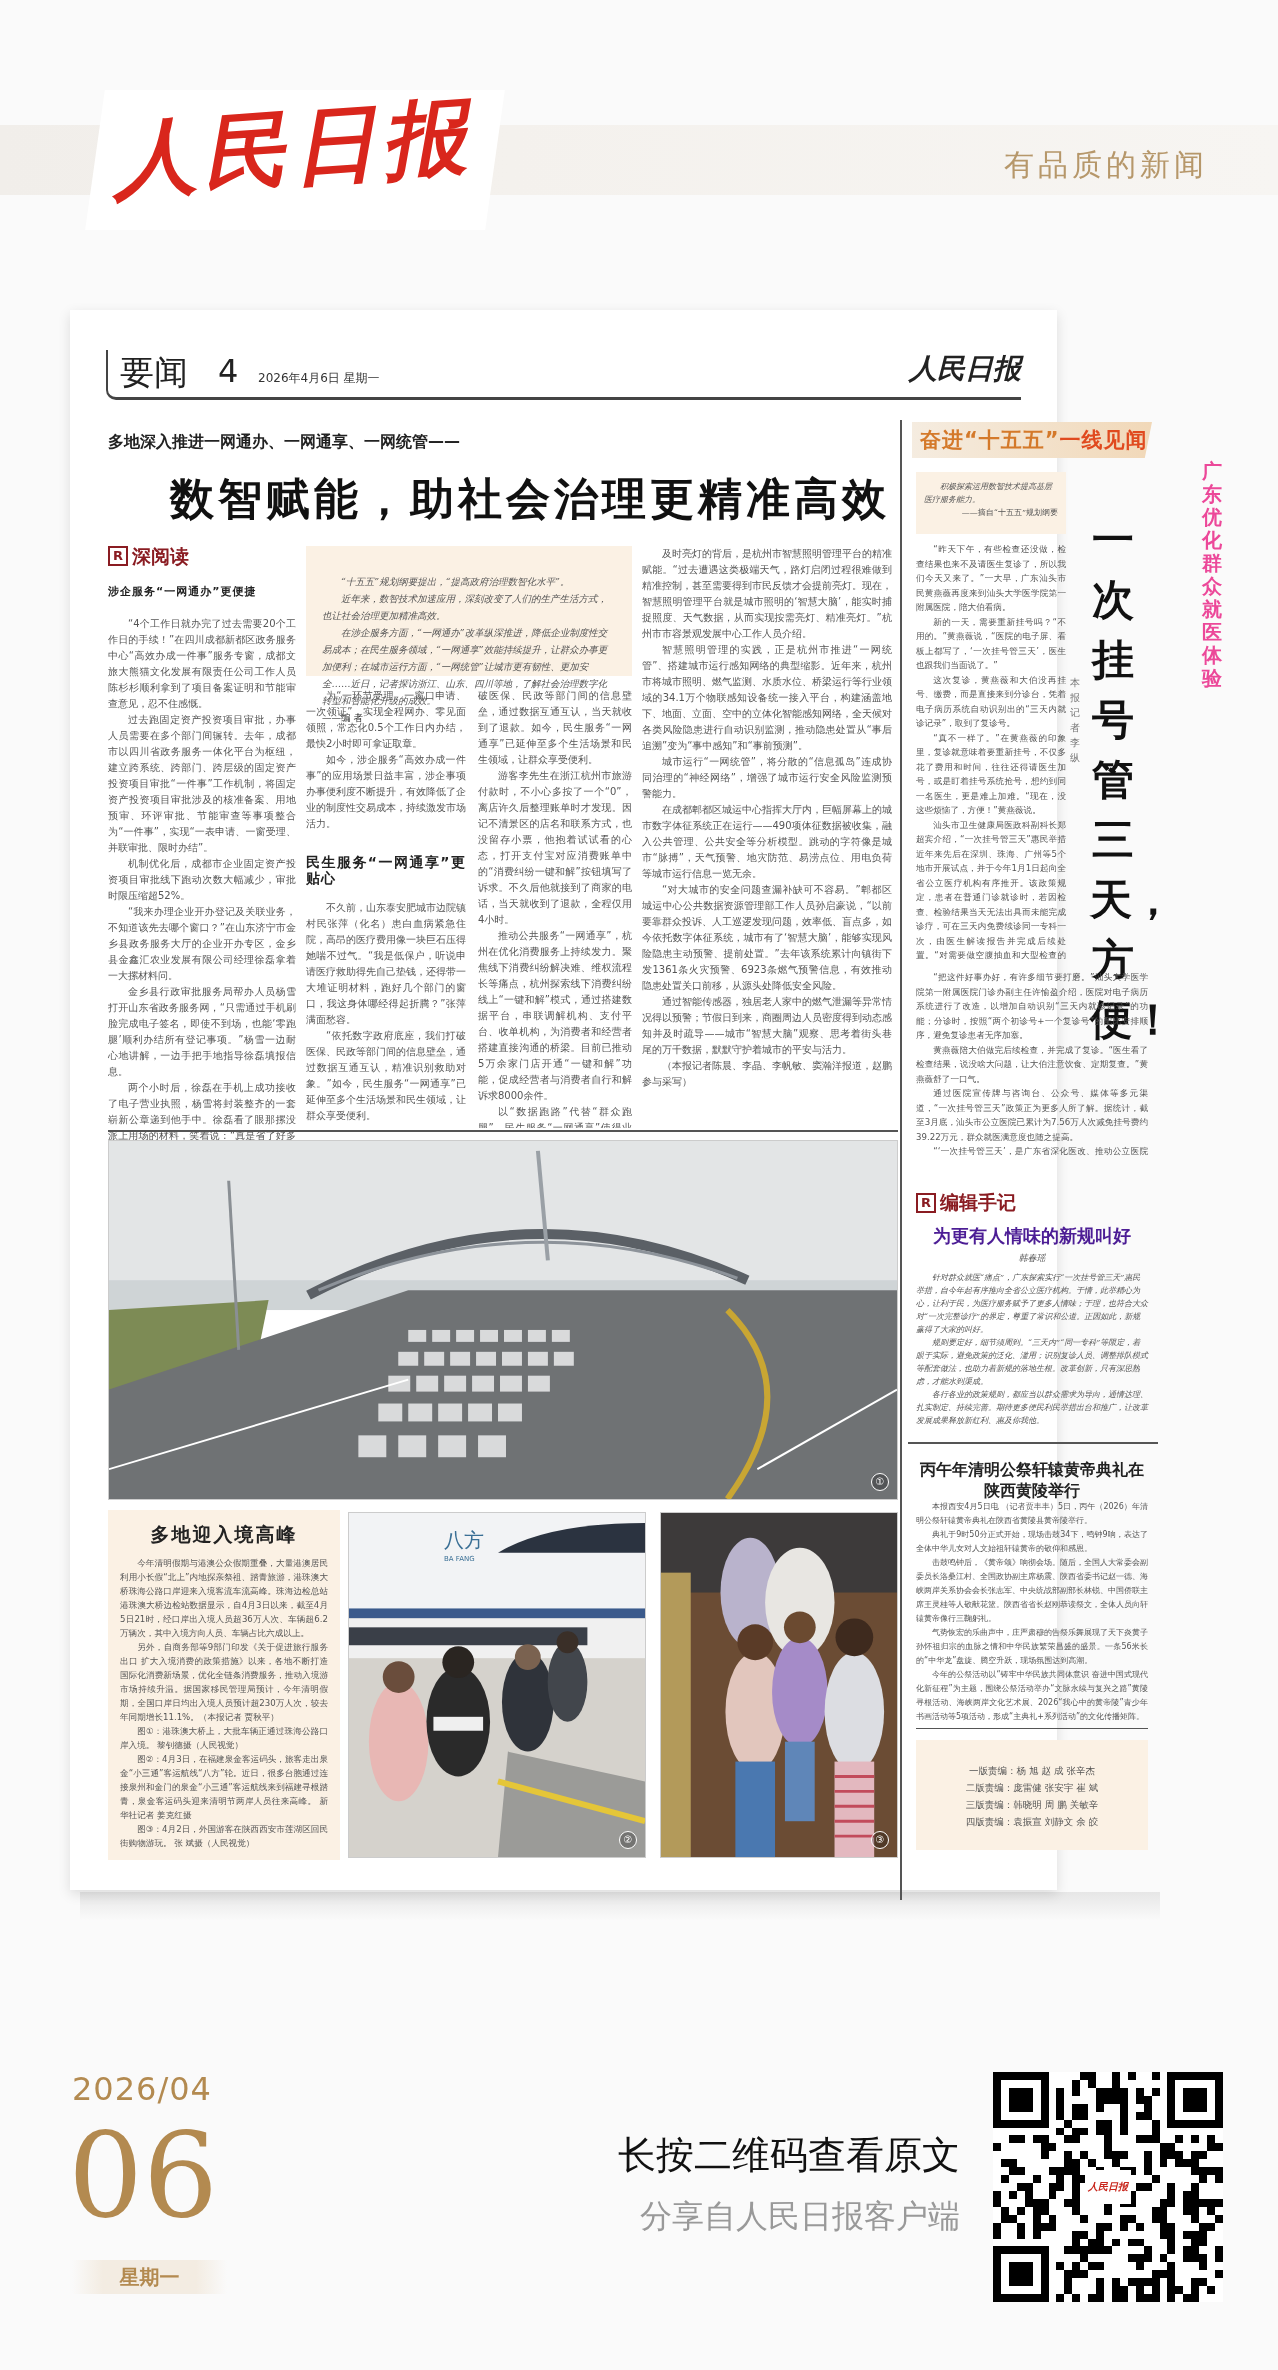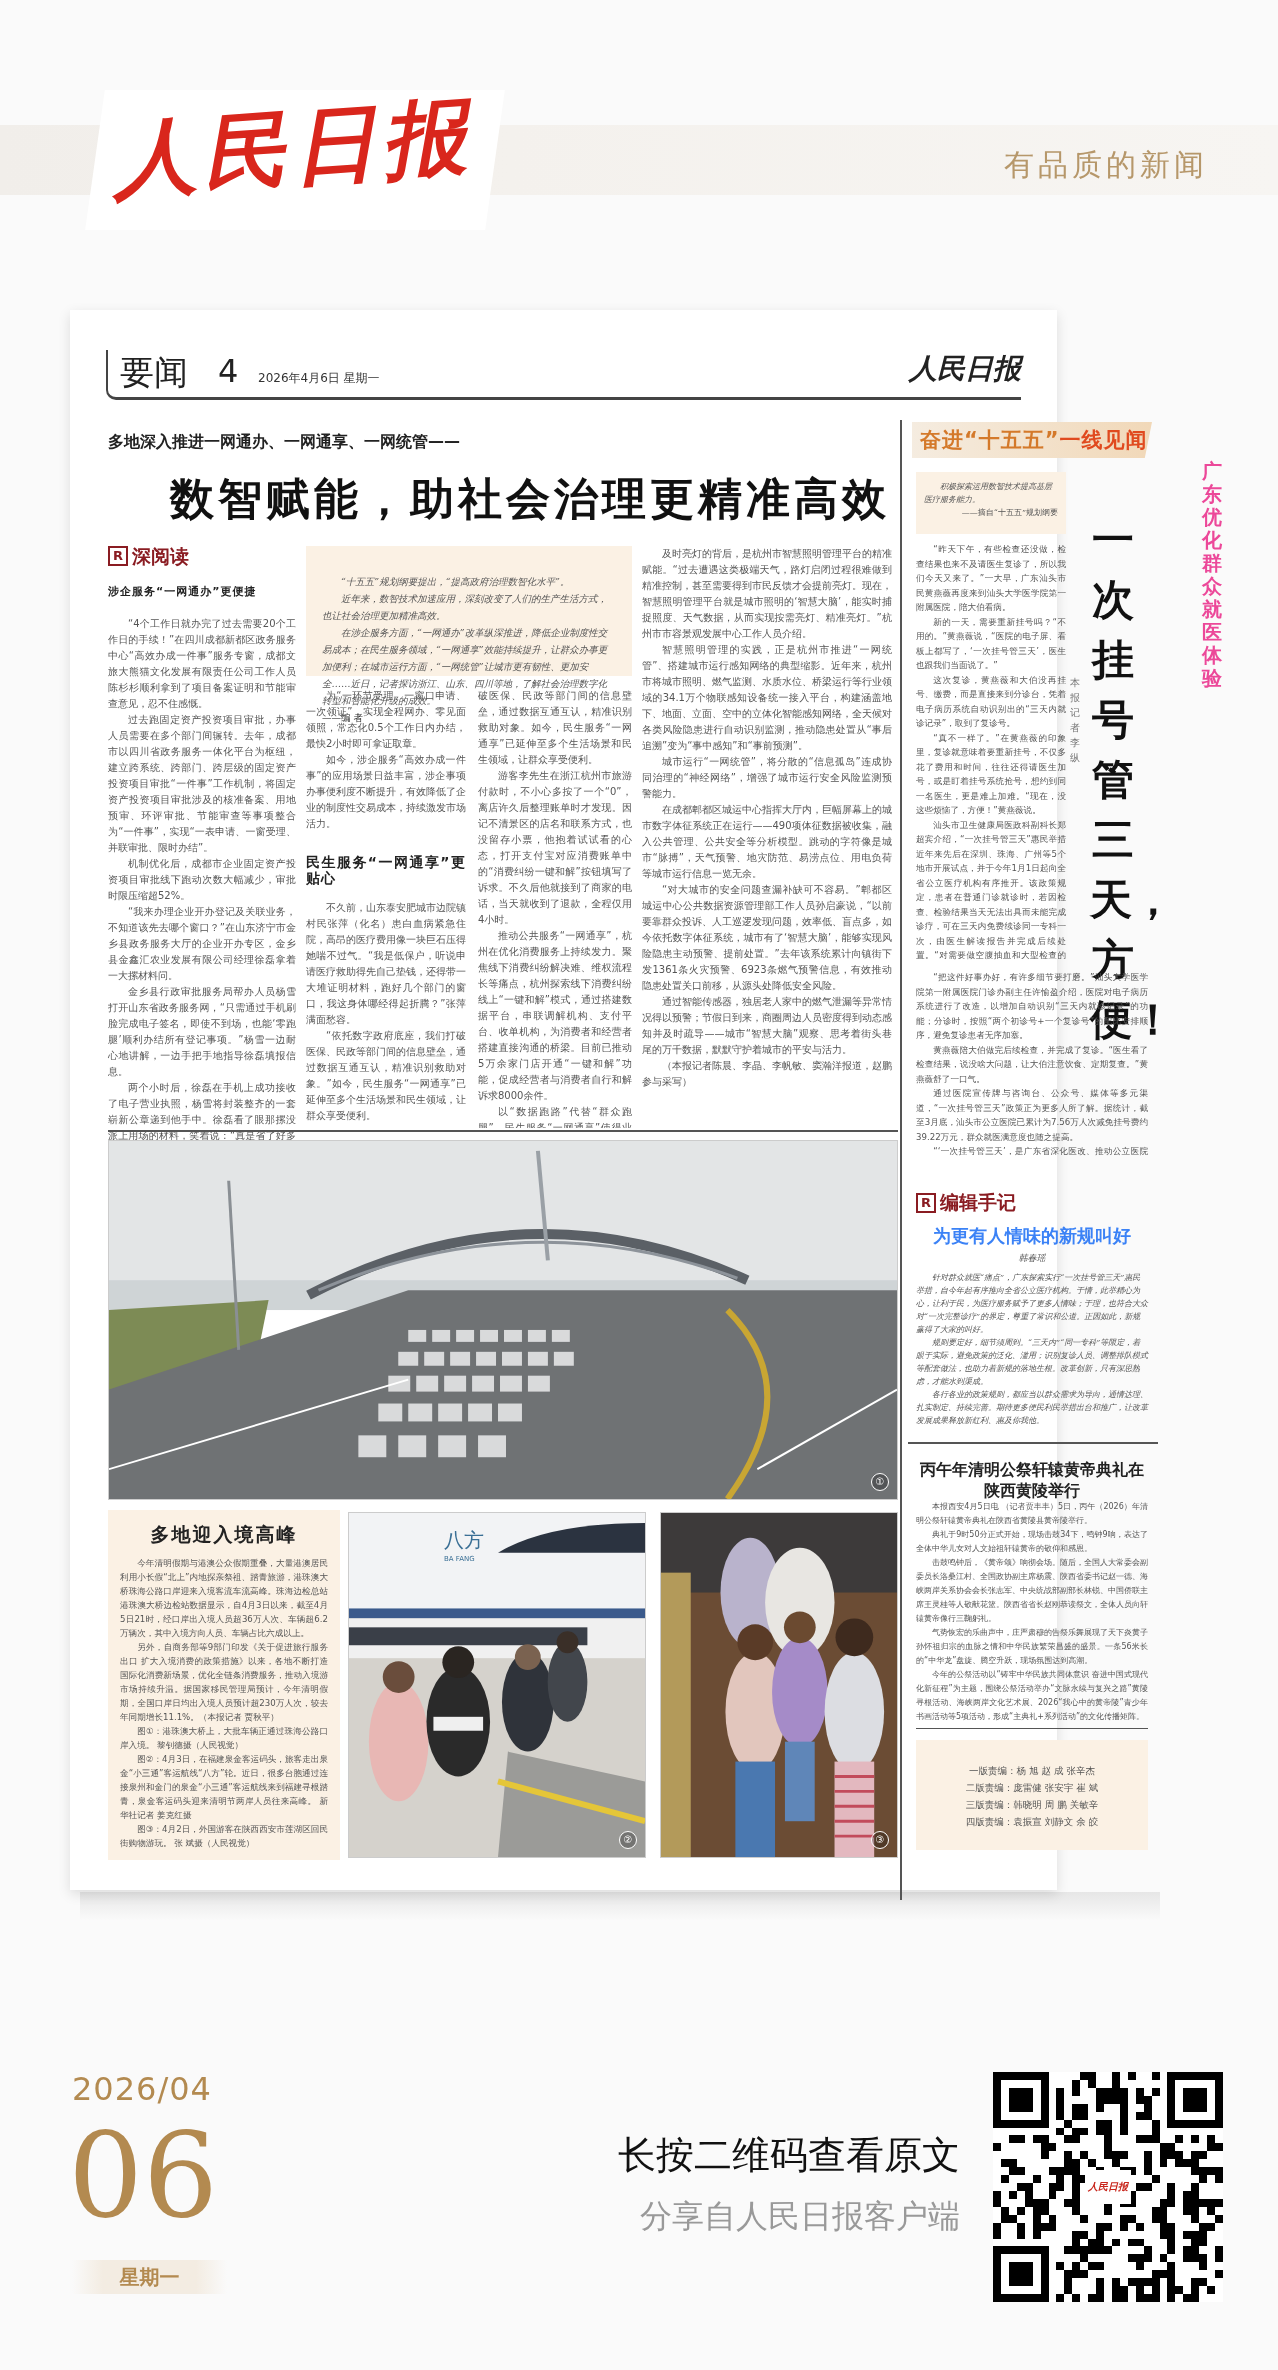--- a/index.html
+++ b/index.html
@@ -33,21 +33,21 @@
 .vert-sub{position:absolute;left:1128px;top:150px;width:24px;font-family:"DejaVu Serif",serif;font-size:20px;font-weight:bold;color:#ec4899;line-height:23px;text-align:right}
 .vert-main{position:absolute;left:1020px;top:200px;width:46px;font-size:42px;font-weight:bold;color:#111;line-height:60px;text-align:center}
 .byline-v{position:absolute;left:1000px;top:365px;width:14px;font-size:10px;line-height:15px;color:#777;text-align:left}
 .photo{position:absolute;overflow:hidden;border:1px solid #ccc}
 .photo svg{display:block;width:100%;height:100%}
 .photo-num{position:absolute;right:8px;bottom:8px;width:18px;height:18px;border-radius:50%;border:1px solid #fff;background:rgba(0,0,0,.25);color:#fff;font-size:10px;text-align:center;line-height:16px}
 .entry-box{position:absolute;left:38px;top:1200px;width:232px;height:350px;background:#fbf1e4;padding:12px 12px}
 .entry-title{font-size:19px;font-weight:bold;color:#222;text-align:center;letter-spacing:2px;margin-bottom:8px}
 .entry-box .col{position:static;font-size:8.6px;line-height:14px}
 .ed-note{position:absolute;left:846px;top:880px;width:232px}
-.ed-title{font-size:18px;font-weight:bold;color:#3b82f6;text-align:center;margin:8px 0 4px}
+.ed-title{font-size:18px;font-weight:bold;color:#4c1d95;text-align:center;margin:8px 0 4px}
 .ed-author{font-size:9px;text-align:center;color:#555;margin-bottom:6px;font-family:"DejaVu Serif",serif;font-style:italic}
 .ed-body{font-family:"DejaVu Serif",serif;font-style:italic;font-size:8px;line-height:13px;color:#555}
 .ed-body p{text-indent:2em}
 .side-box-line{position:absolute;left:838px;width:250px;height:2px;background:#555}
 .qm-title{position:absolute;left:846px;top:1150px;width:232px;font-size:16px;font-weight:bold;color:#222;text-align:center}
 .qm-body{position:absolute;left:846px;top:1190px;width:232px;font-size:8px;line-height:14px;color:#555;text-align:justify}
 .qm-body p{text-indent:2em}
 .editors{position:absolute;left:846px;top:1430px;width:232px;height:110px;background:#fbf1e4;padding:22px 0 0 0;font-size:9.5px;line-height:17px;color:#555;text-align:center}
 .footer-date{position:absolute;left:72px;top:2070px;font-size:32px;color:#b38a50;letter-spacing:1px}
 .footer-day{position:absolute;left:68px;top:2120px;font-family:"DejaVu Serif",serif;font-size:118px;color:#b38a50;line-height:110px}
@@ -101,21 +101,21 @@
 
   <div class="col" style="left:236px;top:378px;width:160px;height:440px;overflow:hidden">
     <p>为“一环节受理、一窗口申请、一次领证”，实现全程网办、零见面领照，常态化0.5个工作日内办结，最快2小时即可拿证取章。</p>
     <p>如今，涉企服务“高效办成一件事”的应用场景日益丰富，涉企事项办事便利度不断提升，有效降低了企业的制度性交易成本，持续激发市场活力。</p>
     <div class="subhead" style="font-size:14px;margin:22px 0 14px;text-indent:0">民生服务“一网通享”更贴心</div>
     <p>不久前，山东泰安肥城市边院镇村民张萍（化名）患白血病紧急住院，高昂的医疗费用像一块巨石压得她喘不过气。“我是低保户，听说申请医疗救助得先自己垫钱，还得带一大堆证明材料，跑好几个部门的窗口，我这身体哪经得起折腾？”张萍满面愁容。</p>
     <p>“依托数字政府底座，我们打破医保、民政等部门间的信息壁垒，通过数据互通互认，精准识别救助对象。”如今，民生服务“一网通享”已延伸至多个生活场景和民生领域，让群众享受便利。</p>
   </div>
 
   <div class="col" style="left:408px;top:378px;width:154px;height:440px;overflow:hidden">
-    <p style="text-indent:0">破医保、民政等部门间的信息壁垒，通过数据互通互认，精准识别救助对象。如今，民生服务“一网通享”已延伸至多个生活场景和民生领域，让群众享受便利。</p>
+    <p style="text-indent:0">破医保、民政等部门间的信息壁垒，通过数据互通互认，当天就收到了退款。如今，民生服务“一网通享”已延伸至多个生活场景和民生领域，让群众享受便利。</p>
     <p>游客李先生在浙江杭州市旅游付款时，不小心多按了一个“0”，离店许久后整理账单时才发现。因记不清景区的店名和联系方式，也没留存小票，他抱着试试看的心态，打开支付宝对应消费账单中的“消费纠纷一键和解”按钮填写了诉求。不久后他就接到了商家的电话，当天就收到了退款，全程仅用4小时。</p>
     <p>推动公共服务“一网通享”，杭州在优化消费服务上持续发力。聚焦线下消费纠纷解决难、维权流程长等痛点，杭州探索线下消费纠纷线上“一键和解”模式，通过搭建数据平台，串联调解机构、支付平台、收单机构，为消费者和经营者搭建直接沟通的桥梁。目前已推动5万余家门店开通“一键和解”功能，促成经营者与消费者自行和解诉求8000余件。</p>
     <p>以“数据跑路”代替“群众跑腿”，民生服务“一网通享”使得业务协同不断深化，让民生服务既有速度更有温度。</p>
 
   </div>
 
   <div class="col" style="left:572px;top:236px;width:250px;height:560px;overflow:hidden">
     <p>及时亮灯的背后，是杭州市智慧照明管理平台的精准赋能。“过去遭遇这类极端天气，路灯启闭过程很难做到精准控制，甚至需要得到市民反馈才会提前亮灯。现在，智慧照明管理平台就是城市照明的‘智慧大脑’，能实时捕捉照度、天气数据，从而实现按需亮灯、精准亮灯。”杭州市市容景观发展中心工作人员介绍。</p>
     <p>智慧照明管理的实践，正是杭州市推进“一网统管”、搭建城市运行感知网络的典型缩影。近年来，杭州市将城市照明、燃气监测、水质水位、桥梁运行等行业领域的34.1万个物联感知设备统一接入平台，构建涵盖地下、地面、立面、空中的立体化智能感知网络，全天候对各类风险隐患进行自动识别监测，推动隐患处置从“事后追溯”变为“事中感知”和“事前预测”。</p>
     <p>城市运行“一网统管”，将分散的“信息孤岛”连成协同治理的“神经网络”，增强了城市运行安全风险监测预警能力。</p>

